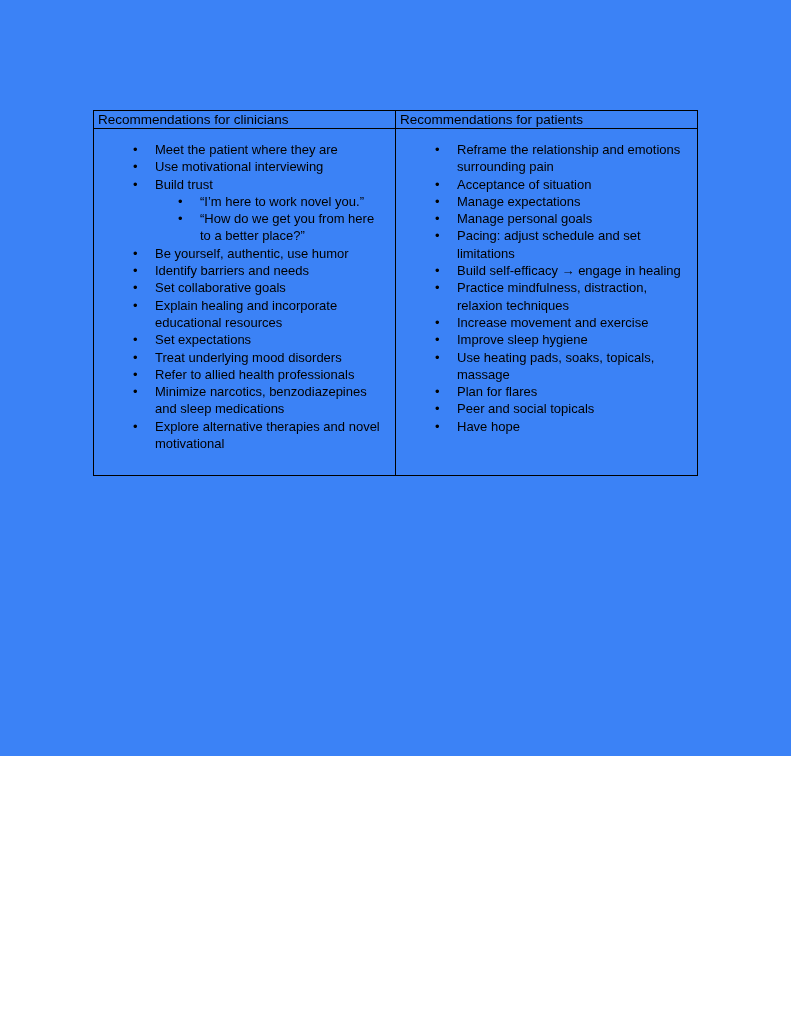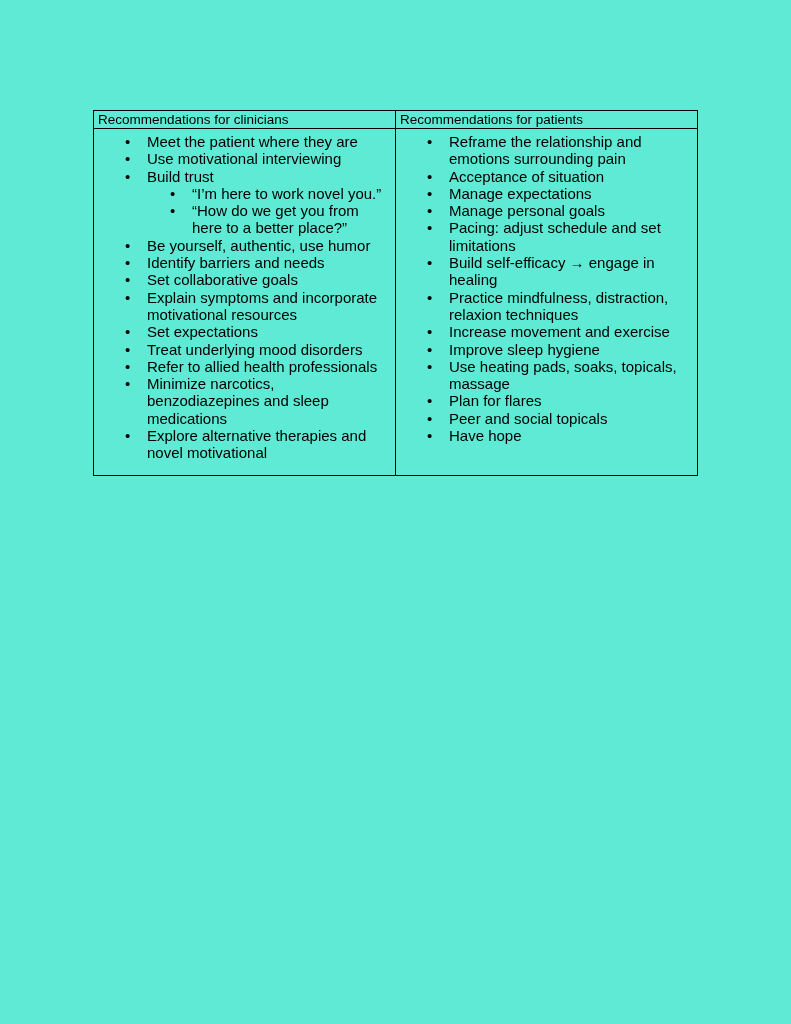--- a/index.html
+++ b/index.html
@@ -11,22 +11,22 @@
     width: 791px;
     height: 1024px;
     font-family: "Liberation Sans", sans-serif;
     color: #000000;
     position: relative;
     overflow: hidden;
   }
   .page {
     position: relative;
     width: 791px;
-    height: 1024px;
-    background: #5eead4;
+    height: 756px;
+    background: #3b82f6;
   }
   table.rec-table {
     position: absolute;
     left: 93px;
     top: 110px;
     width: 605px;
     border-collapse: collapse;
     table-layout: fixed;
   }
   .rec-table th,
@@ -45,23 +45,23 @@
     white-space: nowrap;
     overflow: hidden;
   }
   .rec-table td {
     vertical-align: top;
     height: 347px;
     padding: 4px 5px 0 0;
   }
   ul.bullet-list {
     list-style: none;
-    margin: 0;
+    margin: 8px;
     padding: 0;
-    font-size: 15px;
+    font-size: 13px;
     line-height: 17.3px;
   }
   ul.bullet-list li {
     position: relative;
     padding-left: 53px;
     margin: 0;
   }
   ul.bullet-list li::before {
     content: "\2022";
     position: absolute;
@@ -91,21 +91,21 @@
         <td>
           <ul class="bullet-list">
               <li class="level1">Meet the patient where they are</li>
               <li class="level1">Use motivational interviewing</li>
               <li class="level1">Build trust</li>
               <li class="level2">“I’m here to work novel you.”</li>
               <li class="level2">“How do we get you from here to a better place?”</li>
               <li class="level1">Be yourself, authentic, use humor</li>
               <li class="level1">Identify barriers and needs</li>
               <li class="level1">Set collaborative goals</li>
-              <li class="level1">Explain symptoms and incorporate motivational resources</li>
+              <li class="level1">Explain healing and incorporate educational resources</li>
               <li class="level1">Set expectations</li>
               <li class="level1">Treat underlying mood disorders</li>
               <li class="level1">Refer to allied health professionals</li>
               <li class="level1">Minimize narcotics, benzodiazepines and sleep medications</li>
               <li class="level1">Explore alternative therapies and novel motivational</li>
             </ul>
         </td>
         <td>
           <ul class="bullet-list">
               <li class="level1">Reframe the relationship and emotions surrounding pain</li>

